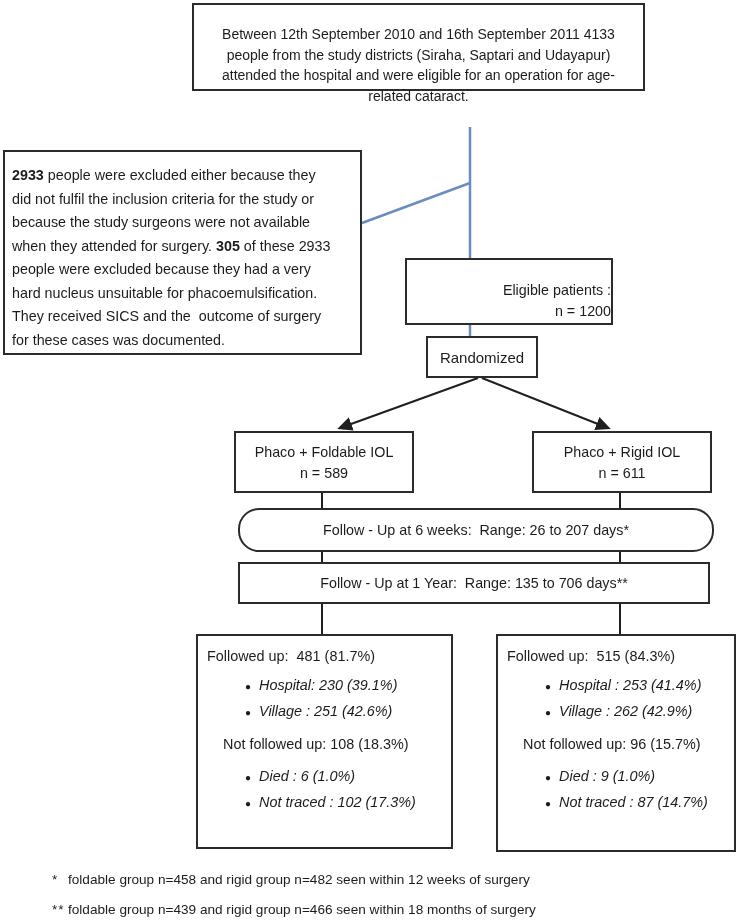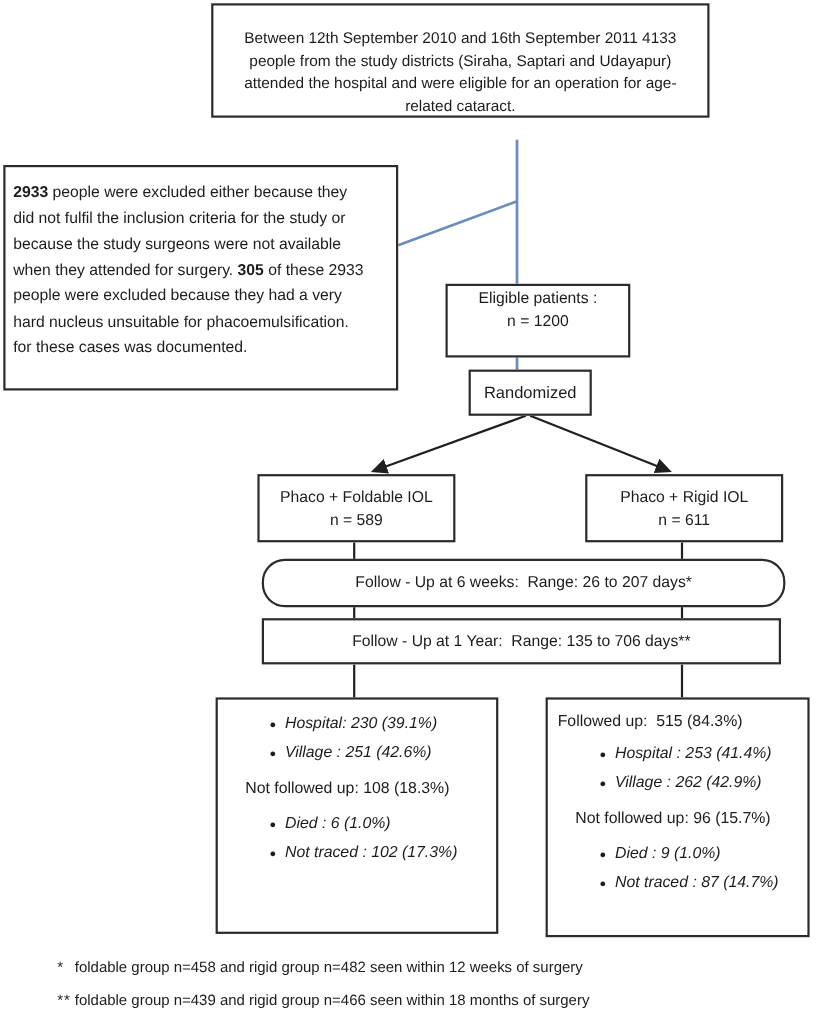--- a/index.html
+++ b/index.html
@@ -3,31 +3,31 @@
 <meta charset="utf-8">
 <style>
   :root { --blue: #6b8cbe; --ink: #1f1f1f; }
   html,body { margin:0; padding:0; background:#ffffff; }
   body { font-family: "Liberation Sans", "DejaVu Sans", sans-serif; color:#1c1c1c; }
   .canvas { position:relative; width:751px; height:921px; background:#fff; overflow:hidden; }
   .lines-svg { position:absolute; left:0; top:0; width:751px; height:921px; pointer-events:none; }
 
   .box { position:absolute; background:#fff; border:2px solid #2b2b2b; box-sizing:border-box; }
 
-  .top-box { left:192px; top:3px; width:453px; height:104px; text-align:center;
+  .top-box { left:192px; top:3px; width:453px; height:88px; text-align:center;
              font-size:14px; line-height:20.5px; padding-top:19px; }
   .top-box div { white-space:pre-wrap; }
 
   .exclusion-box { left:3px; top:150px; width:359px; height:205px;
                    font-size:14.3px; line-height:23.5px; padding:12px 7px; text-align:left; }
   .exclusion-box div { white-space:pre-wrap; }
   .exclusion-box b { font-weight:bold;margin-top:47px; }
 
-  .eligible-box { left:405px; top:258px; width:168px; height:67px; text-align:center;
-                  font-size:14.3px; line-height:21px; padding-top:1px; }
+  .eligible-box { left:405px; top:258px; width:208px; height:67px; text-align:right;
+                  font-size:14.3px; line-height:21px; padding-top:20px; }
 
   .randomized-box { left:426px; top:336px; width:112px; height:42px;
                     display:flex; align-items:center; justify-content:center; font-size:15px; }
 
   .arm-box { width:180px; height:62px; text-align:center; font-size:14.3px;
              line-height:21px; padding-top:9px; }
   .arm-left-box { left:234px; top:431px; }
   .arm-right-box { left:532px; top:431px; }
 
   .bar { display:flex; align-items:center; justify-content:center; font-size:14.3px; }
@@ -81,20 +81,21 @@
       <div>related cataract.</div>
     </div>
 
   <div class="box exclusion-box">
       <div><b>2933</b><span> people were excluded either because they</span></div>
       <div><span>did not fulfil the inclusion criteria for the study or</span></div>
       <div><span>because the study surgeons were not available</span></div>
       <div><span>when they attended for surgery. </span><b>305</b><span> of these 2933</span></div>
       <div><span>people were excluded because they had a very</span></div>
       <div><span>hard nucleus unsuitable for phacoemulsification.</span></div>
+      <div><span>They received SICS and the  outcome of surgery</span></div>
       <div><span>for these cases was documented.</span></div>
     </div>
 
   <div class="box eligible-box">
     <div>Eligible patients :</div>
     <div>n = 1200</div>
   </div>
 
   <div class="box randomized-box">
     <span>Randomized</span>
@@ -112,20 +113,21 @@
 
   <div class="box bar bar-6w">
     <span>Follow - Up at 6 weeks:  Range: 26 to 207 days*</span>
   </div>
 
   <div class="box bar bar-1y">
     <span>Follow - Up at 1 Year:  Range: 135 to 706 days**</span>
   </div>
 
   <div class="box outcome-box outcome-left-box">
+    <p class="o-head">Followed up:  481 (81.7%)</p>
     <ul class="o-list">
         <li>
           <span class="o-dot" style="font-size: 10px;">●</span>
           <span>Hospital: 230 (39.1%)</span>
         </li>
         <li>
           <span class="o-dot" style="font-size: 10px;">●</span>
           <span>Village : 251 (42.6%)</span>
         </li>
       </ul>

